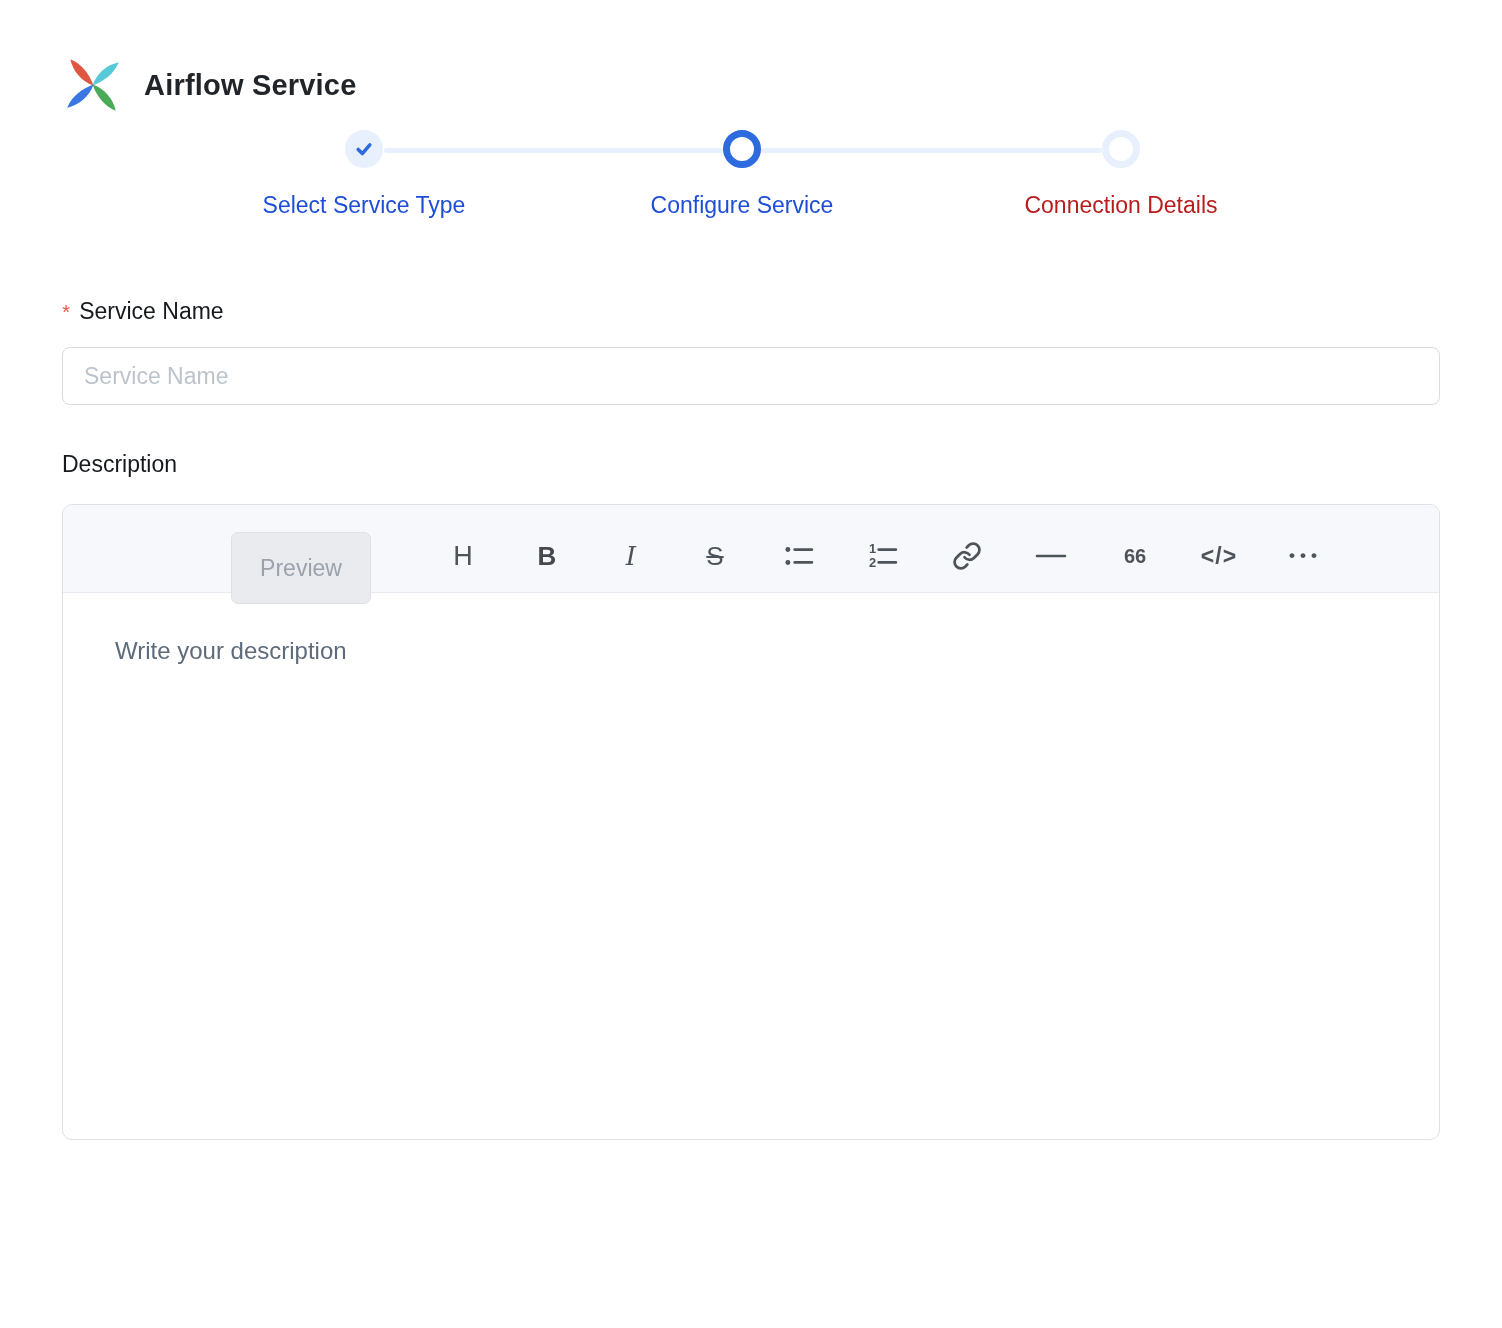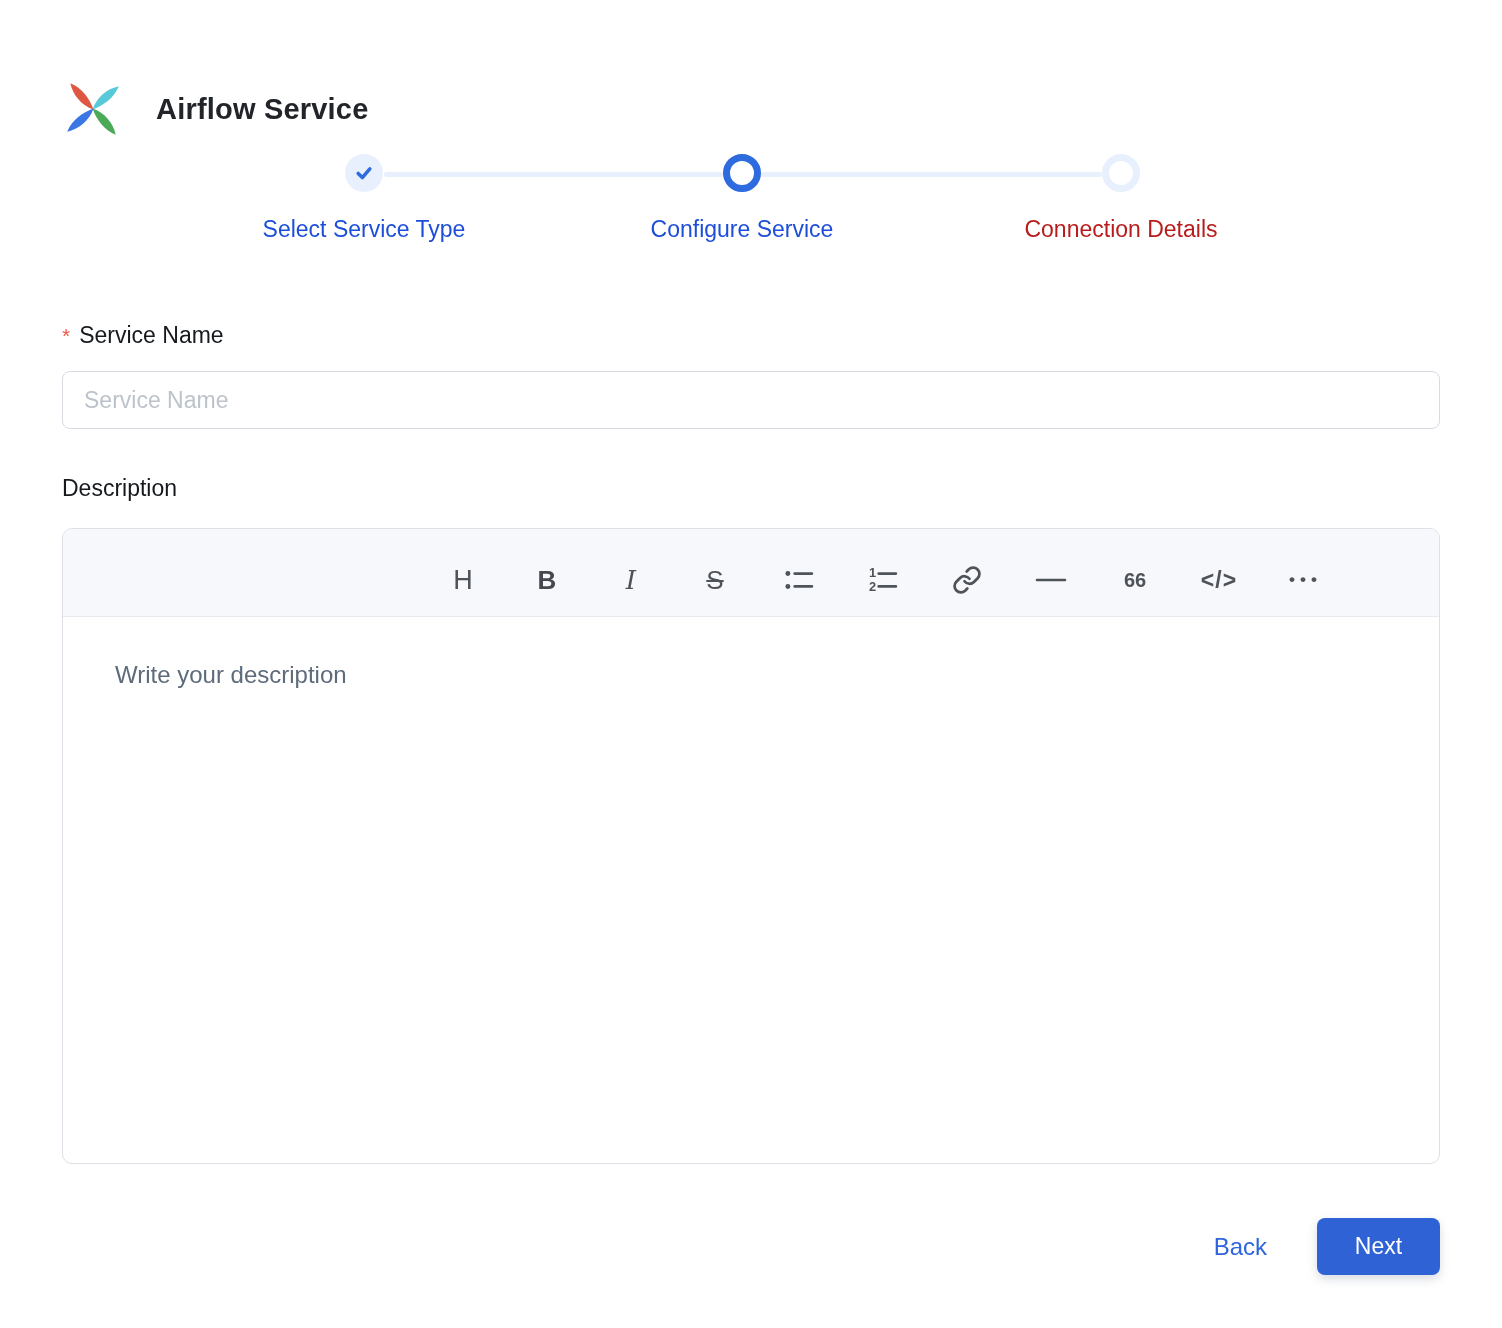--- a/index.html
+++ b/index.html
@@ -4,21 +4,21 @@
 <style>
   * { margin:0; padding:0; box-sizing:border-box; }
   html,body { background:#ffffff; }
   body {
     width:1502px; height:1328px; position:relative;
     font-family:"Liberation Sans", sans-serif; color:#1c1f24;
   }
   .container { padding-left:62px; padding-right:62px; }
 
   
-  .app-header { display:flex; align-items:center; gap:32px; padding-top:80px; }
+  .app-header { display:flex; align-items:center; gap:20px; padding-top:56px; }
   .logo { width:62px; height:58px; flex:0 0 auto; }
   .app-title { font-size:29px; font-weight:600; color:#212529; letter-spacing:.2px; }
 
   
   .stepper { position:relative; height:118px; margin-top:14px; width:100%; }
   .step-line { position:absolute; height:5px; top:20px; background:#e7f0fc; border-radius:3px; }
   .line-1 { left:384px; width:339px; }
   .line-2 { left:761px; width:341px; }
   .step { position:absolute; top:0; width:0; }
   .step-1 { left:364px; } .step-2 { left:742px; } .step-3 { left:1121px; }
@@ -148,20 +148,21 @@
 <div class="container">
   <div class="field-label service-name-label">
     <span class="required">*</span><span>Service Name</span>
   </div>
   <input class="text-input" type="text" placeholder="Service Name" style="">
 
   <div class="field-label description-label">Description</div>
 
   <div class="editor">
     <div class="editor-header">
+      <div class="tab tab-preview">Preview</div>
 
       <div class="toolbar">
         <span class="tool tool-heading">H</span>
         <span class="tool tool-bold">B</span>
         <span class="tool tool-italic">I</span>
         <span class="tool tool-strike">S</span>
 
         <span class="tool">
           <svg width="30" height="28" viewBox="0 0 28 26">
             <circle cx="3.6" cy="7" r="2.3" fill="#4e535a"></circle>
@@ -197,17 +198,13 @@
         <span class="tool tool-code">&lt;/&gt;</span>
         <span class="tool tool-more">•••</span>
       </div>
     </div>
 
     <div class="editor-body">
       <textarea class="editor-textarea" placeholder="Write your description" style=""></textarea>
     </div>
   </div>
 
-  <div class="footer">
-    <button class="back-btn">Back</button>
-    <button class="next-btn">Next</button>
-  </div>
 </div>
 
 </body></html>

